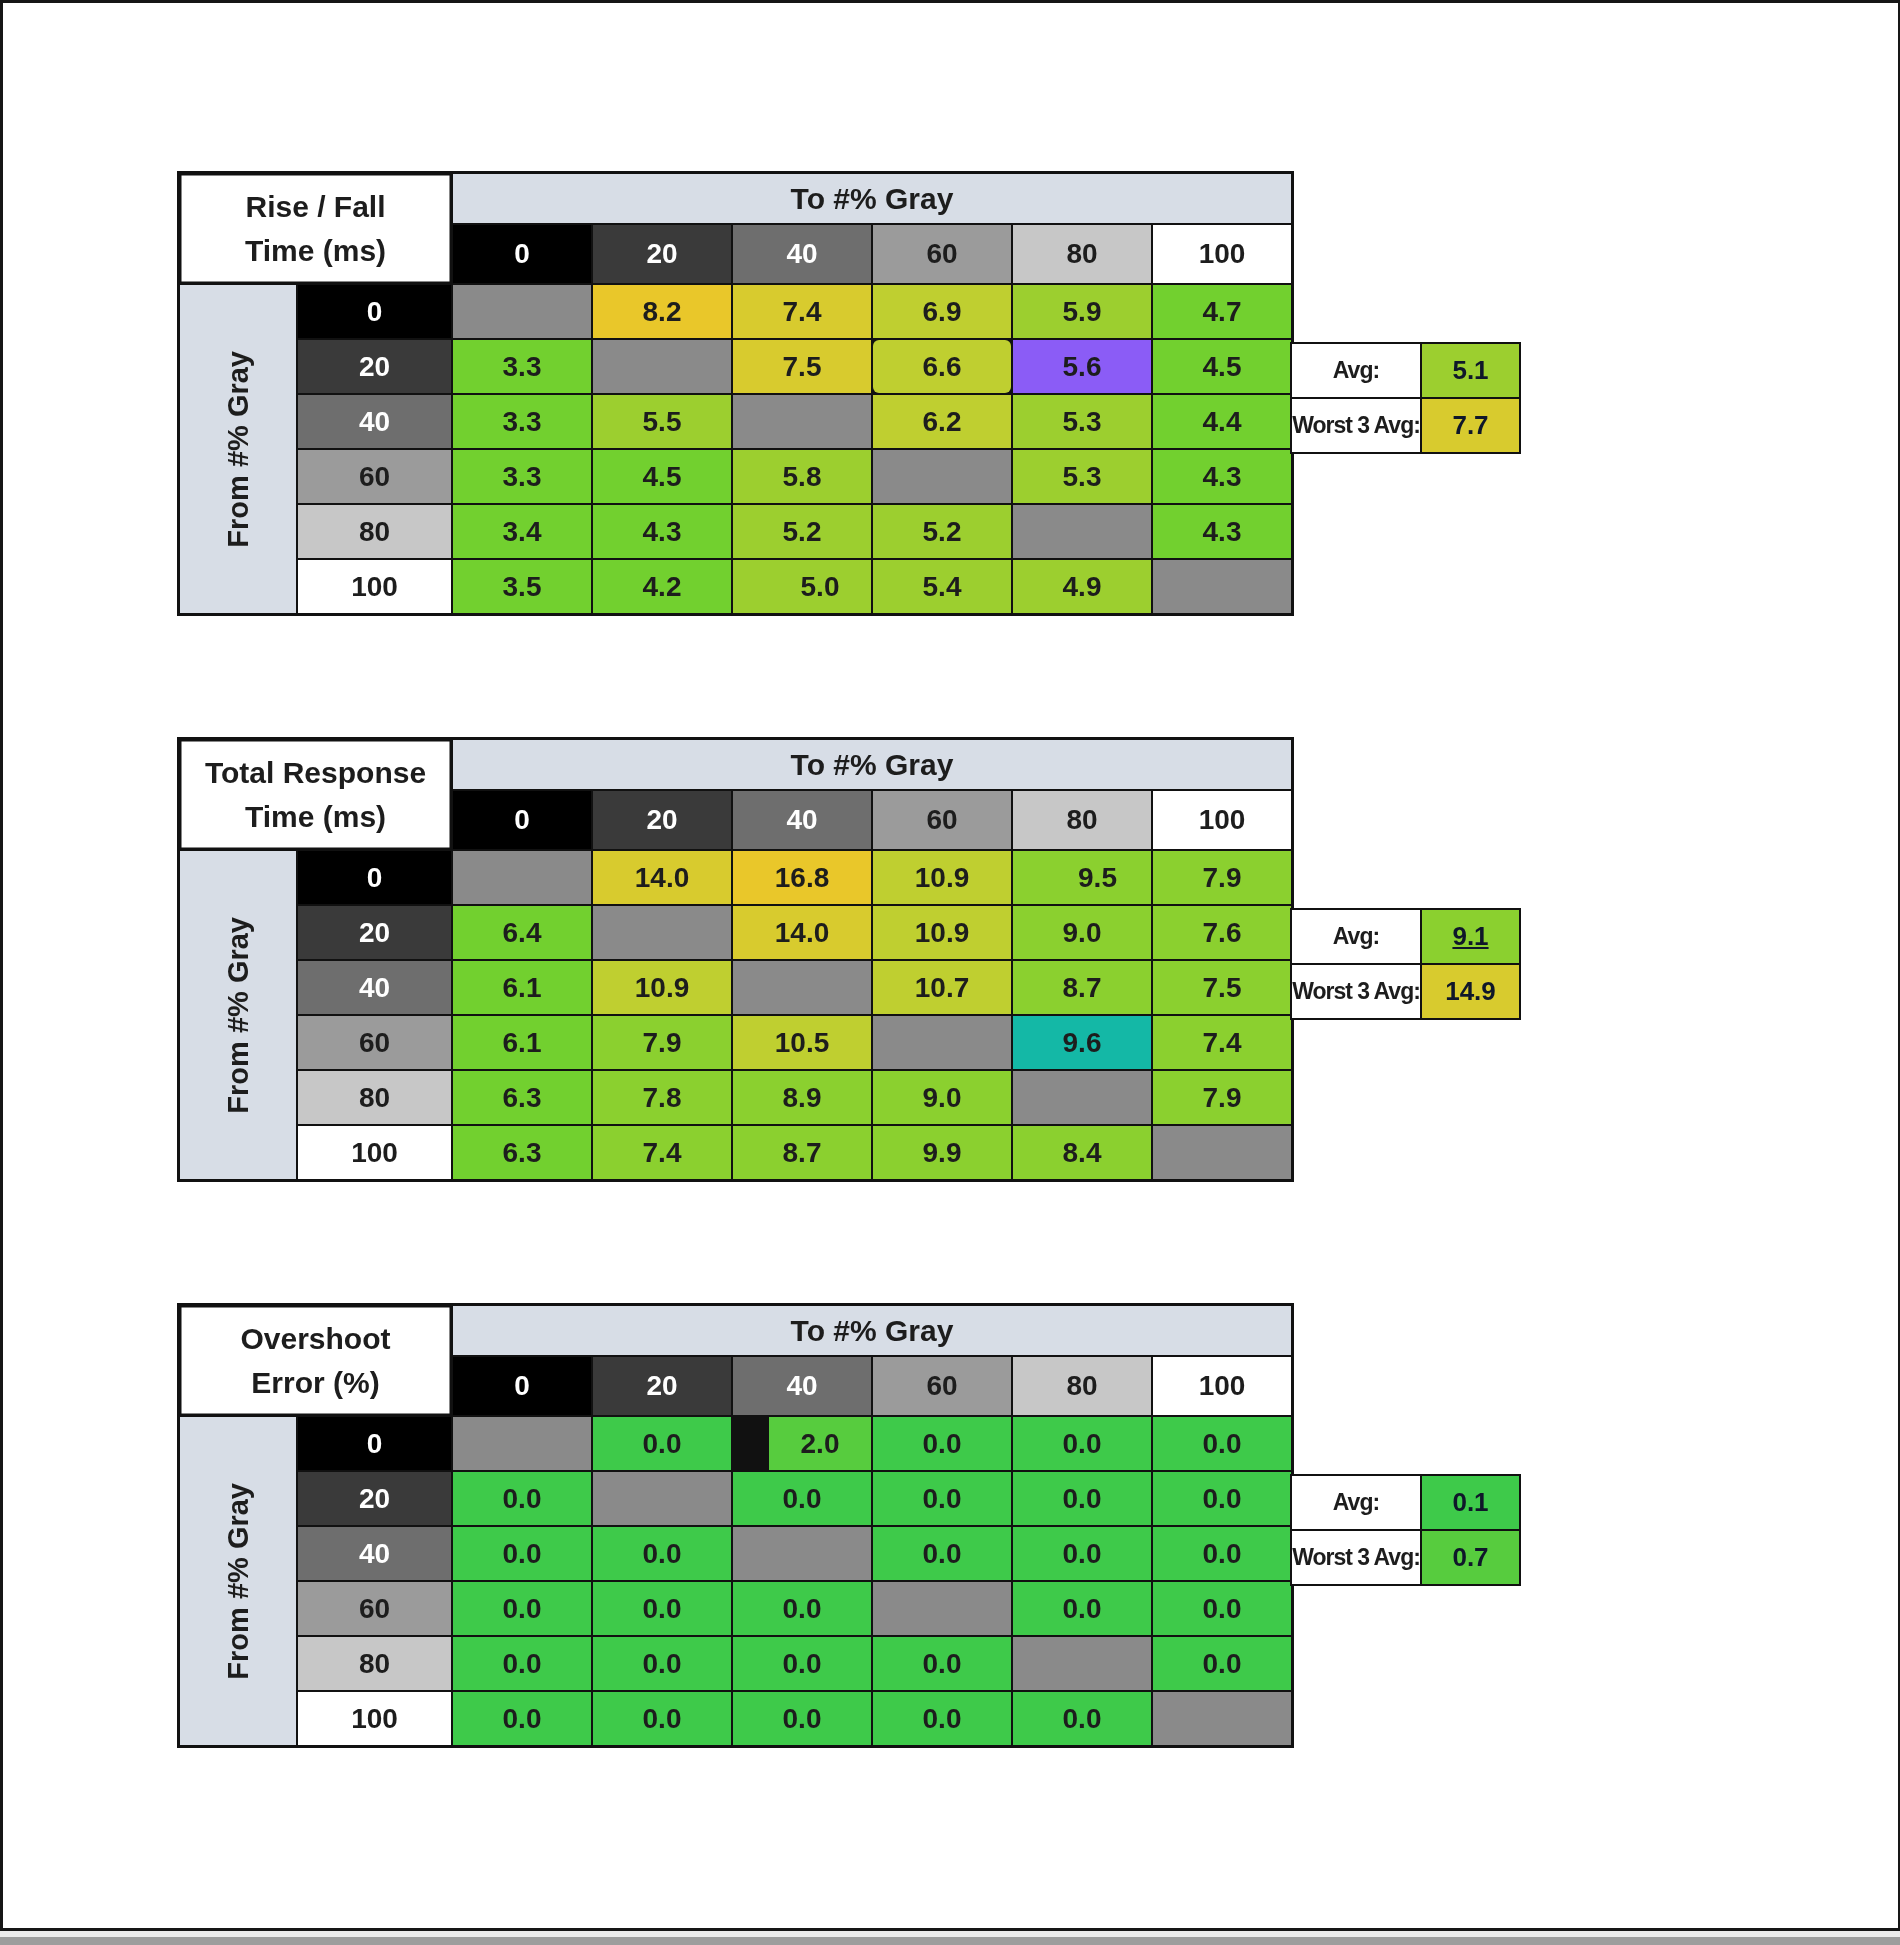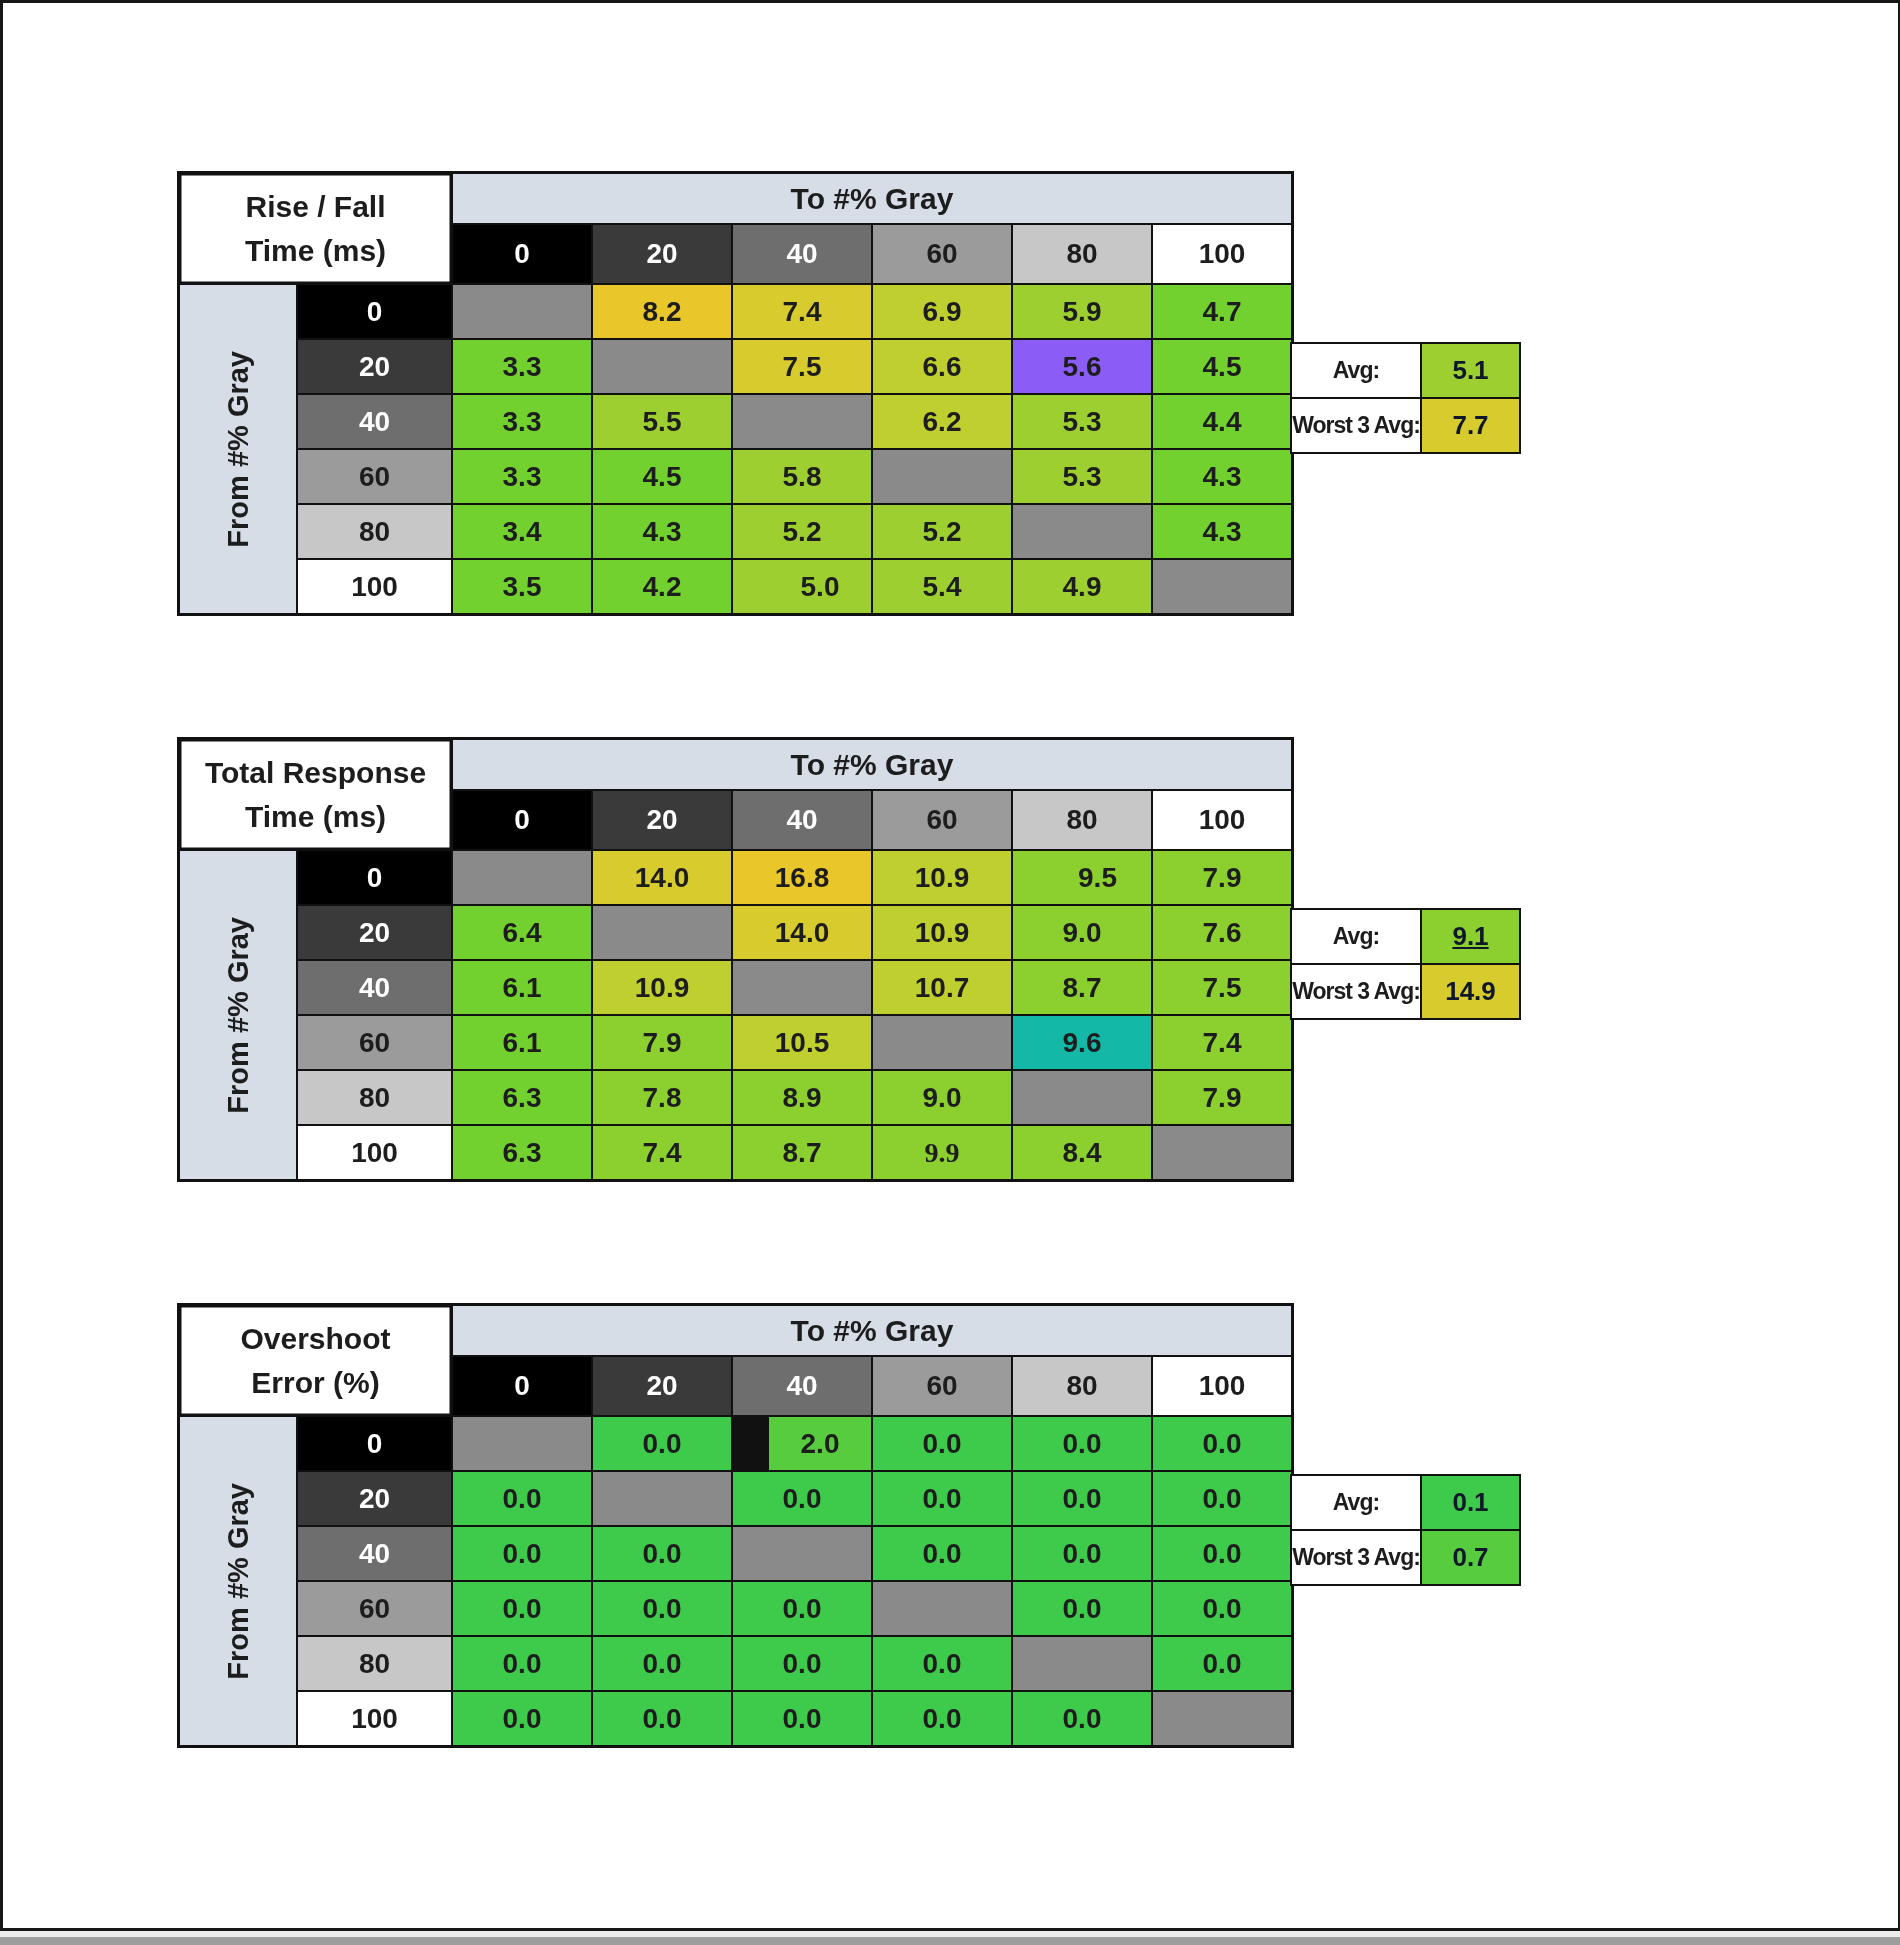--- a/index.html
+++ b/index.html
@@ -56,21 +56,21 @@
           <div class="cell data-cell" style="grid-area: 3 / 3; background: rgb(138, 138, 138);"></div>
           <div class="cell data-cell" style="grid-area: 3 / 4; background: rgb(233, 199, 42);">8.2</div>
           <div class="cell data-cell" style="grid-area: 3 / 5; background: rgb(216, 203, 46);">7.4</div>
           <div class="cell data-cell" style="grid-area: 3 / 6; background: rgb(191, 207, 48);">6.9</div>
           <div class="cell data-cell" style="grid-area: 3 / 7; background: rgb(156, 207, 47);">5.9</div>
           <div class="cell data-cell" style="grid-area: 3 / 8; background: rgb(114, 208, 47);">4.7</div>
           <div class="cell swatch" style="background: rgb(58, 58, 58); color: rgb(255, 255, 255); grid-area: 4 / 2;">20</div>
           <div class="cell data-cell" style="grid-area: 4 / 3; background: rgb(114, 208, 47);">3.3</div>
           <div class="cell data-cell" style="grid-area: 4 / 4; background: rgb(138, 138, 138);"></div>
           <div class="cell data-cell" style="grid-area: 4 / 5; background: rgb(216, 203, 46);">7.5</div>
-          <div class="cell data-cell" style="grid-area: 4 / 6; background: rgb(191, 207, 48);">6.6</div>
+          <div class="cell data-cell" style="grid-area: 4 / 6; background: rgb(191, 207, 48); border-radius: 6px;">6.6</div>
           <div class="cell data-cell" style="grid-area: 4 / 7; background: #8b5cf6;">5.6</div>
           <div class="cell data-cell" style="grid-area: 4 / 8; background: rgb(114, 208, 47);">4.5</div>
           <div class="cell swatch" style="background: rgb(110, 110, 110); color: rgb(255, 255, 255); grid-area: 5 / 2;">40</div>
           <div class="cell data-cell" style="grid-area: 5 / 3; background: rgb(114, 208, 47);">3.3</div>
           <div class="cell data-cell" style="grid-area: 5 / 4; background: rgb(156, 207, 47);">5.5</div>
           <div class="cell data-cell" style="grid-area: 5 / 5; background: rgb(138, 138, 138);"></div>
           <div class="cell data-cell" style="grid-area: 5 / 6; background: rgb(191, 207, 48);">6.2</div>
           <div class="cell data-cell" style="grid-area: 5 / 7; background: rgb(156, 207, 47);">5.3</div>
           <div class="cell data-cell" style="grid-area: 5 / 8; background: rgb(114, 208, 47);">4.4</div>
           <div class="cell swatch" style="background: rgb(155, 155, 155); color: rgb(29, 29, 29); grid-area: 6 / 2;">60</div>
@@ -150,21 +150,21 @@
           <div class="cell data-cell" style="grid-area: 7 / 3; background: rgb(114, 208, 47);">6.3</div>
           <div class="cell data-cell" style="grid-area: 7 / 4; background: rgb(139, 208, 47);">7.8</div>
           <div class="cell data-cell" style="grid-area: 7 / 5; background: rgb(139, 208, 47);">8.9</div>
           <div class="cell data-cell" style="grid-area: 7 / 6; background: rgb(139, 208, 47);">9.0</div>
           <div class="cell data-cell" style="grid-area: 7 / 7; background: rgb(138, 138, 138);"></div>
           <div class="cell data-cell" style="grid-area: 7 / 8; background: rgb(139, 208, 47);">7.9</div>
           <div class="cell swatch" style="background: rgb(255, 255, 255); color: rgb(29, 29, 29); grid-area: 8 / 2;">100</div>
           <div class="cell data-cell" style="grid-area: 8 / 3; background: rgb(114, 208, 47);">6.3</div>
           <div class="cell data-cell" style="grid-area: 8 / 4; background: rgb(139, 208, 47);">7.4</div>
           <div class="cell data-cell" style="grid-area: 8 / 5; background: rgb(139, 208, 47);">8.7</div>
-          <div class="cell data-cell" style="grid-area: 8 / 6; background: rgb(139, 208, 47); font-family: Liberation Serif, serif;">9.9</div>
+          <div class="cell data-cell" style="grid-area: 8 / 6; background: rgb(139, 208, 47);">9.9</div>
           <div class="cell data-cell" style="grid-area: 8 / 7; background: rgb(139, 208, 47);">8.4</div>
           <div class="cell data-cell" style="grid-area: 8 / 8; background: rgb(138, 138, 138);"></div>
         </div>
         <div class="stats">
           <div class="stat-label">Avg:</div>
           <div class="stat-value" style="background: rgb(139, 208, 47); text-decoration: underline;">9.1</div>
           <div class="stat-label">Worst 3 Avg:</div>
           <div class="stat-value" style="background: rgb(216, 203, 46);">14.9</div>
         </div>
       </div>

